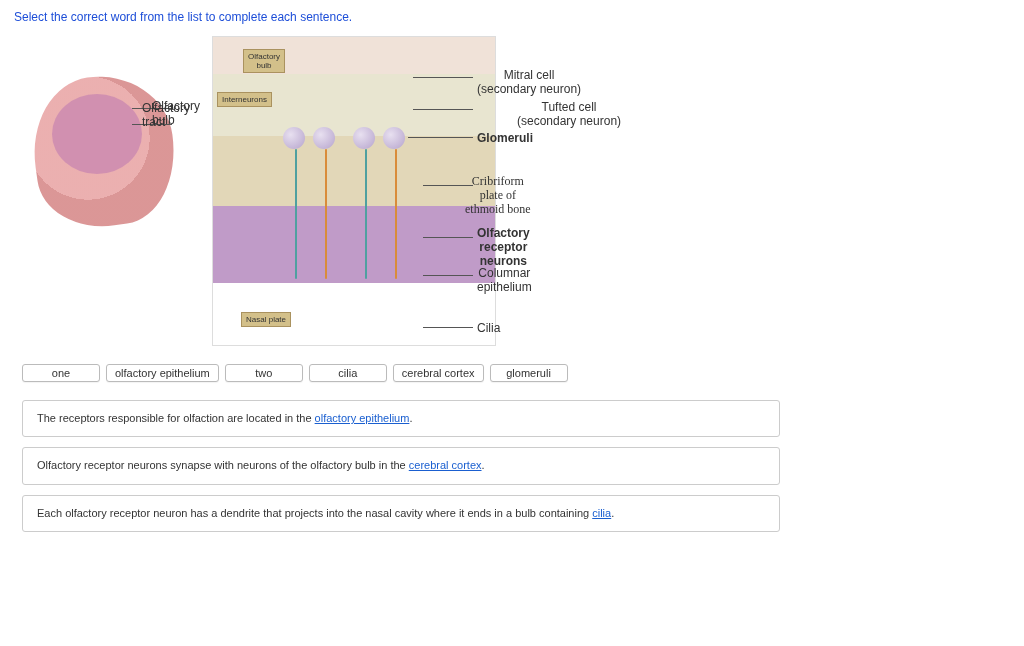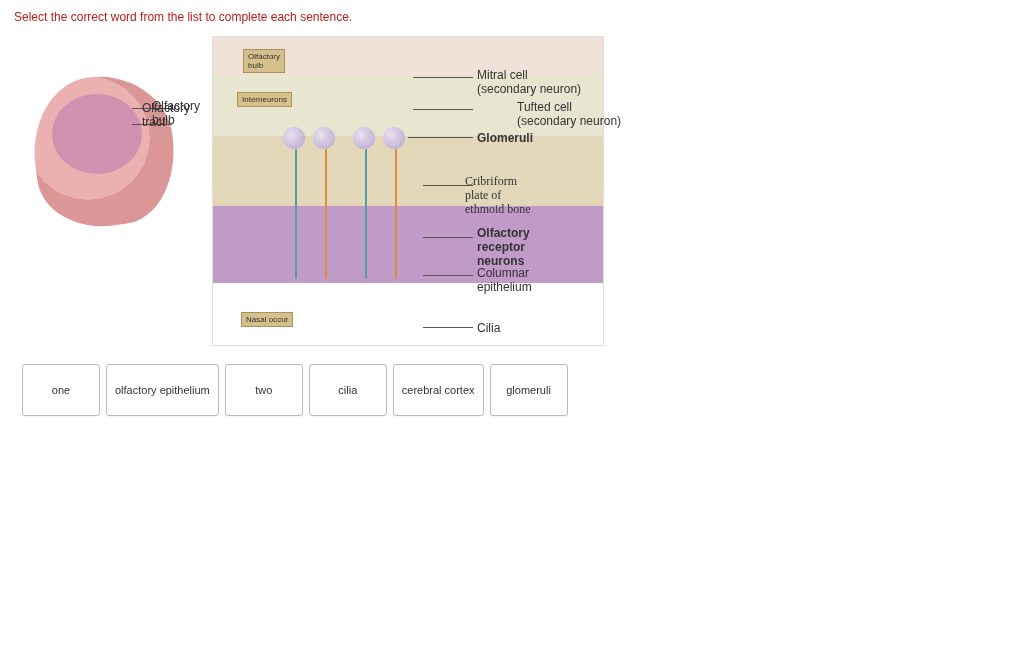--- a/index.html
+++ b/index.html
@@ -6,41 +6,42 @@
   body {
     font-family: Arial, Helvetica, sans-serif;
     font-size: 11px;
     color: #333;
     padding: 10px 14px;
     background: #fff;
     width: 1024px;
   }
   .instruction {
     font-size: 12px;
-    color: #b91c1c;
+    color: #1d4ed8;
     margin-bottom: 12px;
   }
   .figure-row {
     display: flex;
     gap: 8px;
     margin-bottom: 18px;
     margin-left: 10px;
   }
   .fig-left {
     width: 180px;
     height: 180px;
     position: relative;
     margin-top: 30px;
   }
   .fig-right {
-    width: 392px;
+    width: 284px;
     height: 310px;
     position: relative;
     background: linear-gradient(#f0e2d8 0 12%, #e8e5d0 12% 32%, #e2d7b8 32% 55%, #c09bc8 55% 80%, #fff 80% 100%);
     border: 1px solid #ddd;
+    text-align: center;
   }
   .nose-shape {
     position: absolute;
     left: 10px; top: 10px;
     width: 140px; height: 150px;
     background: radial-gradient(circle at 40% 40%, #e9a7a7 0 50%, #d78b8b 50% 100%);
     border-radius: 50% 60% 45% 55% / 60% 50% 60% 40%;
     transform: rotate(-8deg);
     opacity: .9;
   }
@@ -80,21 +81,21 @@
   .word-bank {
     display: flex;
     gap: 6px;
     margin-bottom: 18px;
     margin-left: 8px;
   }
   .word-tile {
     border: 1px solid #bbb;
     border-radius: 3px;
     min-width: 78px;
-    height: 52px;
+    height: 18px;
     display: flex;
     align-items: center;
     justify-content: center;
     text-align: center;
     font-size: 11px;
     padding: 2px 8px;
     background: #fff;
     box-shadow: 0 1px 1px rgba(0,0,0,.05);
     cursor: grab;
   }
@@ -132,22 +133,22 @@
     <div class="nose-inner"></div>
     <div class="tract-line" style="left:108px; top:42px; width:40px;"></div>
     <div class="tract-line" style="left:108px; top:58px; width:40px;"></div>
     <div class="fig-label" style="left:128px; top:34px;">Olfactory bulb</div>
     <div class="fig-label" style="left:118px; top:36px;">Olfactory tract</div>
   </div>
 
   <div class="fig-right">
     <div class="chip" style="left:30px; top:12px; white-space:pre;">Olfactory
 bulb</div>
-    <div class="chip" style="left:24px; top:55px;">Interneurons</div>
-    <div class="chip" style="left:28px; top:275px;">Nasal occur</div>
+    <div class="chip" style="left:4px; top:55px;">Interneurons</div>
+    <div class="chip" style="left:28px; top:275px;">Nasal plate</div>
 
     <div class="glomeruli-ball" style="left:70px; top:90px;"></div>
     <div class="glomeruli-ball" style="left:100px; top:90px;"></div>
     <div class="glomeruli-ball" style="left:140px; top:90px;"></div>
     <div class="glomeruli-ball" style="left:170px; top:90px;"></div>
 
     <div class="axon" style="left:82px; top:112px; height:130px;"></div>
     <div class="axon" style="left:112px; top:112px; height:130px; background:#d98c3a;"></div>
     <div class="axon" style="left:152px; top:112px; height:130px;"></div>
     <div class="axon" style="left:182px; top:112px; height:130px; background:#d98c3a;"></div>
@@ -185,13 +186,22 @@
 <div class="word-bank">
   <div class="word-tile">one</div>
   <div class="word-tile">olfactory epithelium</div>
   <div class="word-tile">two</div>
   <div class="word-tile">cilia</div>
   <div class="word-tile">cerebral cortex</div>
   <div class="word-tile">glomeruli</div>
 </div>
 
 <div class="sentences">
+  <div class="sentence-box">
+    <span>The receptors responsible for olfaction are located in the </span><span class="filled">olfactory epithelium</span><span>.</span>
+  </div>
+  <div class="sentence-box">
+    <span>Olfactory receptor neurons synapse with neurons of the olfactory bulb in the </span><span class="filled">cerebral cortex</span><span>.</span>
+  </div>
+  <div class="sentence-box">
+    <span>Each olfactory receptor neuron has a dendrite that projects into the nasal cavity where it ends in a bulb containing </span><span class="filled">cilia</span><span>.</span>
+  </div>
 </div>
 
 </body></html>

